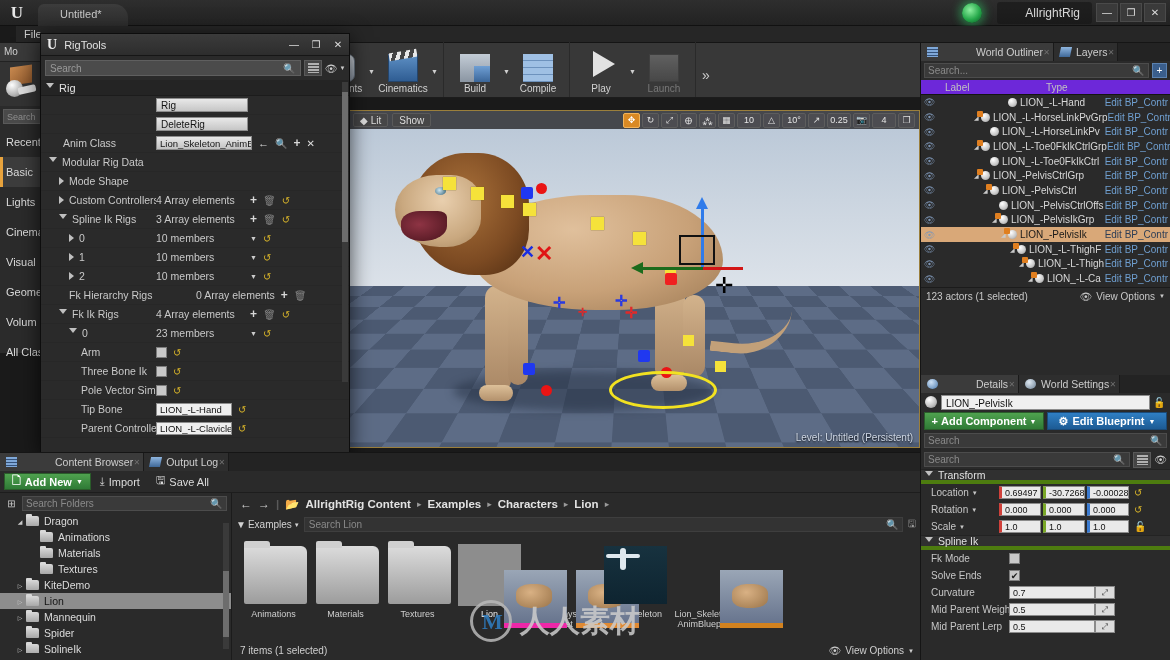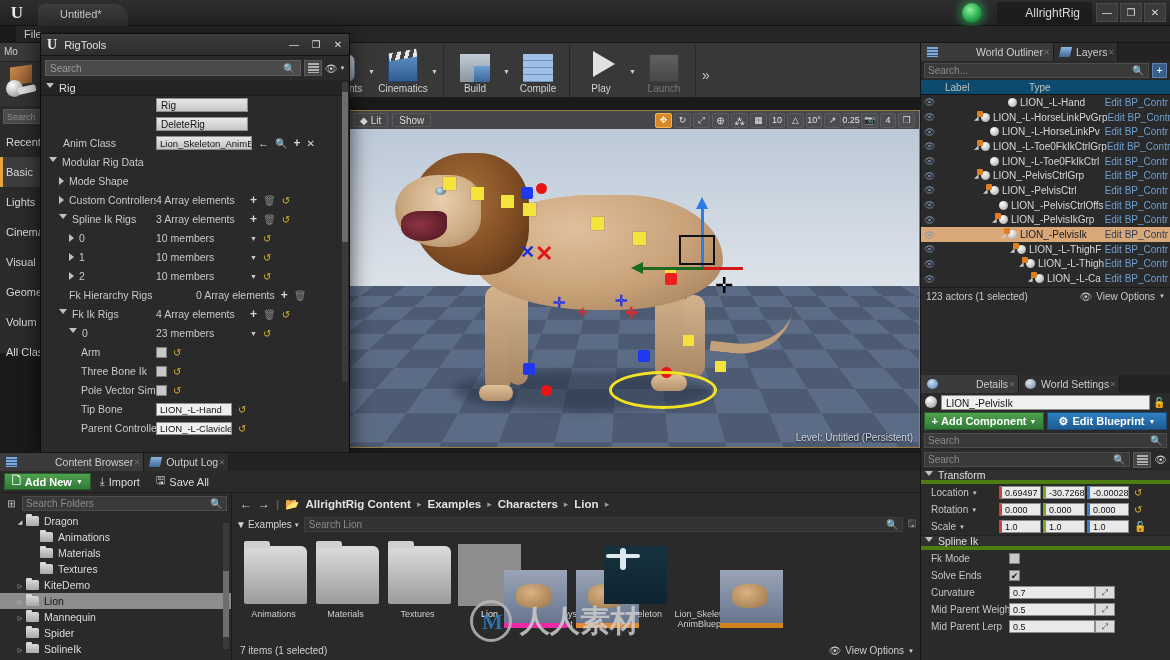--- a/index.html
+++ b/index.html
@@ -104,21 +104,21 @@
   .vp-toolbar { position:absolute; left:0; top:0; width:100%; height:18px;
      background:rgba(48,48,52,.85); display:flex; align-items:center; padding:0 4px; }
   .vp-btn { height:14px; padding:0 6px; margin-right:4px; border:1px solid #5a5a5a;
      background:rgba(70,70,70,.8); color:#ddd; font-size:10px; display:flex; align-items:center;
      border-radius:2px; gap:3px;}
   .vp-right { margin-left:auto; display:flex; align-items:center; gap:2px; }
   .vp-ic { width:17px; height:15px; border:1px solid #5d5d5d; background:rgba(78,78,82,.85);
      color:#e0e0e0; font-size:9px; display:flex; align-items:center; justify-content:center;
      border-radius:2px;}
   .vp-ic.on { background:#d98924; border-color:#f2b45a; color:#fff; }
-  .vp-num { width:16px; height:15px; border:1px solid #5d5d5d; background:rgba(78,78,82,.85);
+  .vp-num { width:24px; height:15px; border:1px solid #5d5d5d; background:rgba(78,78,82,.85);
      color:#e6e6e6; font-size:9px; display:flex; align-items:center; justify-content:center;
      border-radius:2px;}
   .vp-level { position:absolute; right:6px; bottom:4px; color:#cfd8e6; font-size:10px;
      text-shadow:0 1px 2px #000; }
 
   
   .lion { position:absolute; left:44px; top:24px; width:420px; height:290px; }
   .lion .body { position:absolute; left:80px; top:60px; width:250px; height:115px;
      border-radius:48% 40% 44% 50%/52% 58% 44% 46%;
      background:radial-gradient(ellipse at 40% 30%,#e0c09c,#c8a178 55%,#9e7b55); }
@@ -225,22 +225,22 @@
   .ti-outliner { background:repeating-linear-gradient(#7fa8d8 0 2px,#35527a 2px 3px); }
   .ti-layers { background:linear-gradient(#8fb6e0,#3f6898); transform:skewX(-12deg); }
   .ti-details { border-radius:50%; background:radial-gradient(circle at 38% 32%,#cfe2f5,#4a79ad); }
   .ti-world { border-radius:50%; background:radial-gradient(circle at 38% 32%,#dfe9f2,#6b7f93); }
 
   .srow { height:19px; display:flex; align-items:center; padding:2px 3px; gap:3px; background:#2a2a2a;}
   .sbox { flex:1; height:15px; background:#3a3a3a; border:1px solid #4c4c4c; color:#8a8a8a;
      font-size:10px; padding:1px 3px; display:flex; align-items:center; justify-content:space-between;}
   .add-sq { width:15px;height:15px;background:#3a5e8c;border:1px solid #5b82b0;color:#fff;
      font-size:10px;display:flex;align-items:center;justify-content:center;}
-  .colhdr { height:15px; background:#0c4a6e; display:flex; align-items:center; font-size:10px;
-     color:#c2c2c2; border-bottom:1px solid #141414; }
+  .colhdr { height:15px; background:#6d28d9; display:flex; align-items:center; font-size:10px;
+     color:#c2c2c2; border-bottom:1px solid #141414;gap:17px; }
   .colhdr .c1 { width:108px; padding-left:24px;}
   .outlist { height:192px; overflow:hidden; position:relative; }
   .orow { height:14.7px; display:flex; align-items:center; font-size:10px; white-space:nowrap;
      overflow:hidden; }
   .orow.sel { background:#d9a878; }
   .orow.sel .nm { color:#181818; }
   .orow.sel .ty { color:#2c3d56; }
   .oeye { width:17px; text-align:center; color:#7e96b6; font-size:9px; flex:none; }
   .odisc { width:9px; height:9px; border-radius:50%; flex:none; margin-right:3px;
      background:radial-gradient(circle at 35% 30%,#fff,#c7c7c7 60%,#8b8b8b); position:relative;}

